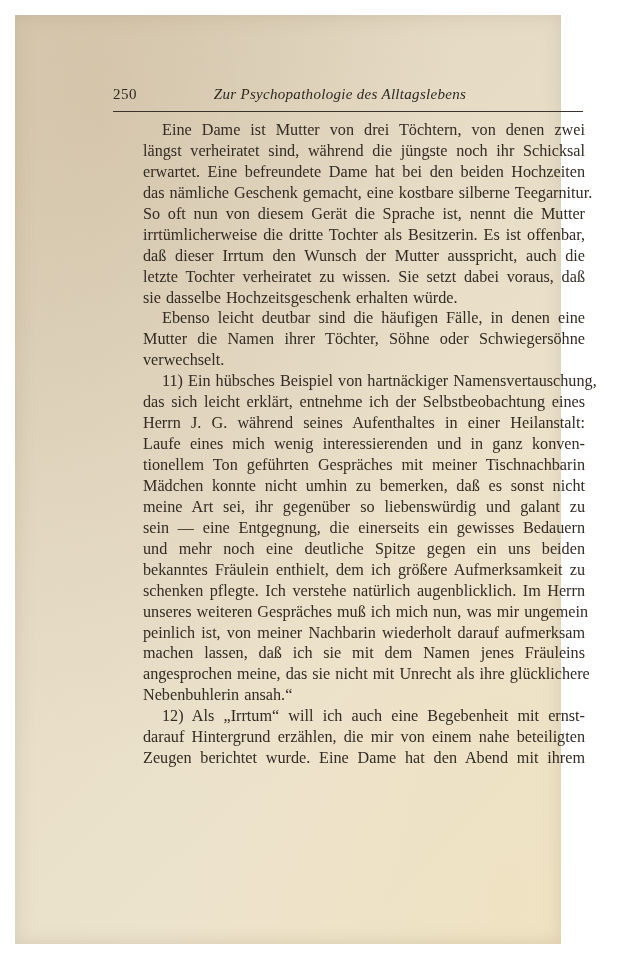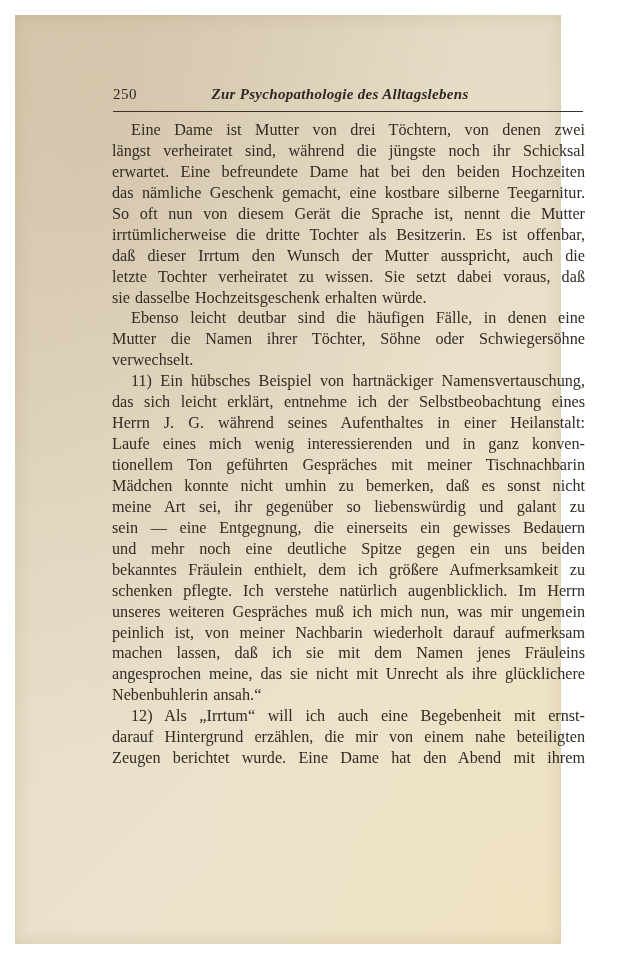--- a/index.html
+++ b/index.html
@@ -41,21 +41,20 @@
     }
     .running-title {
       position: absolute;
       left: 0;
       right: 16px;
       top: 0;
       text-align: center;
       font-style: italic;
       font-size: 15px;
       letter-spacing: 0.3px;
-      font-weight: bold;
     }
     .head-rule {
       position: absolute;
       left: 98px;
       top: 96px;
       width: 470px;
       height: 0;
       border-top: 1.3px solid #3a332b;
     }
     .body-text {
@@ -68,20 +67,21 @@
       color: #332b24;
     }
     .line {
       display: block;
       height: 20.94px;
       line-height: 20.94px;
       white-space: nowrap;
       text-align: justify;
       text-align-last: justify;
       word-spacing: 1px;
+      margin-left: 31px;
     }
     .line.indent {
       padding-left: 19px;
     }
     .line.last {
       text-align-last: left;
     }
   </style>
 </head>
 <body>

